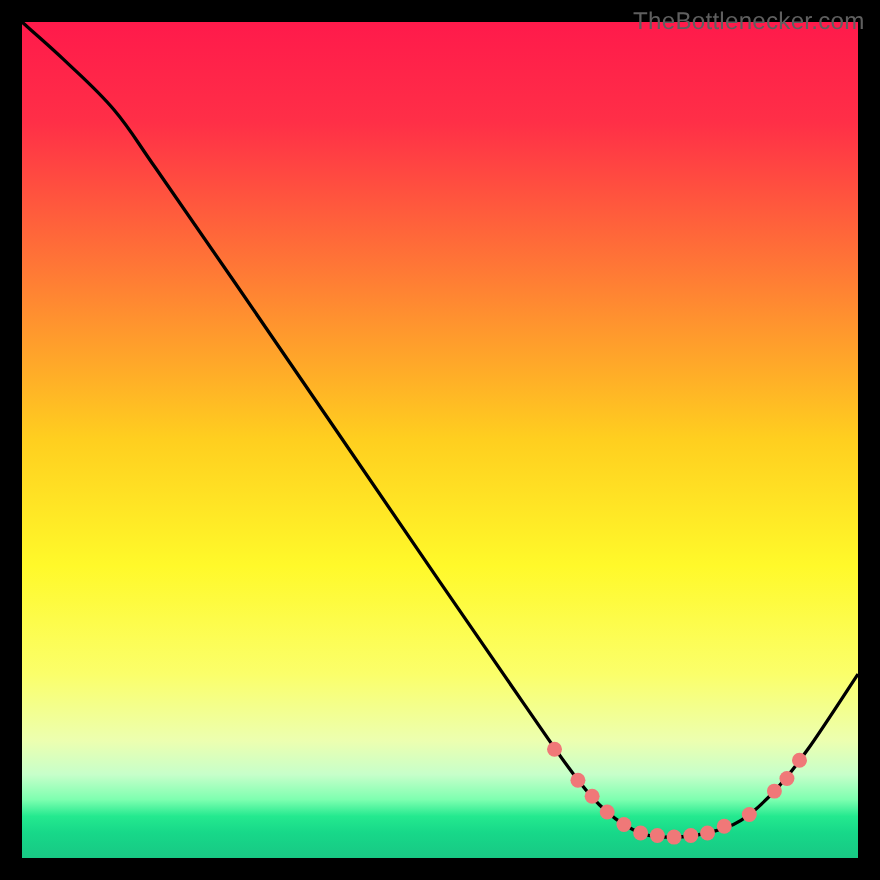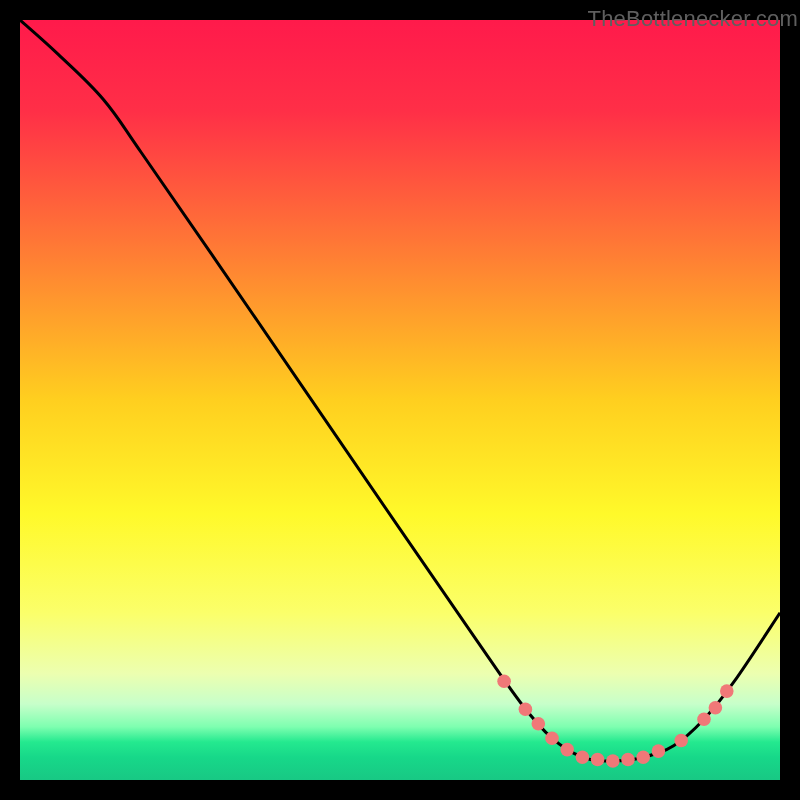--- a/index.html
+++ b/index.html
@@ -13,21 +13,21 @@
   }
   .stage {
     position: relative;
     width: 800px;
     height: 800px;
     background: #000;
   }
   .attrib {
     position: absolute;
     top: 6px;
-    right: 2px;
+    right: 14px;
     color: #5f5f5f;
     font-size: 22px;
     letter-spacing: 0.2px;
     z-index: 20;
   }
   .plot {
     position: absolute;
     left: 20px;
     top: 20px;
     width: 760px;

